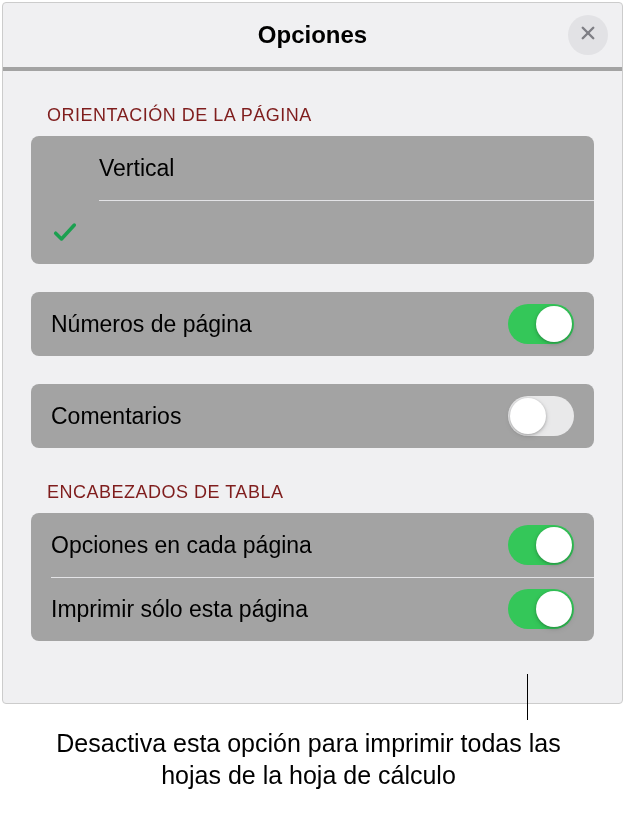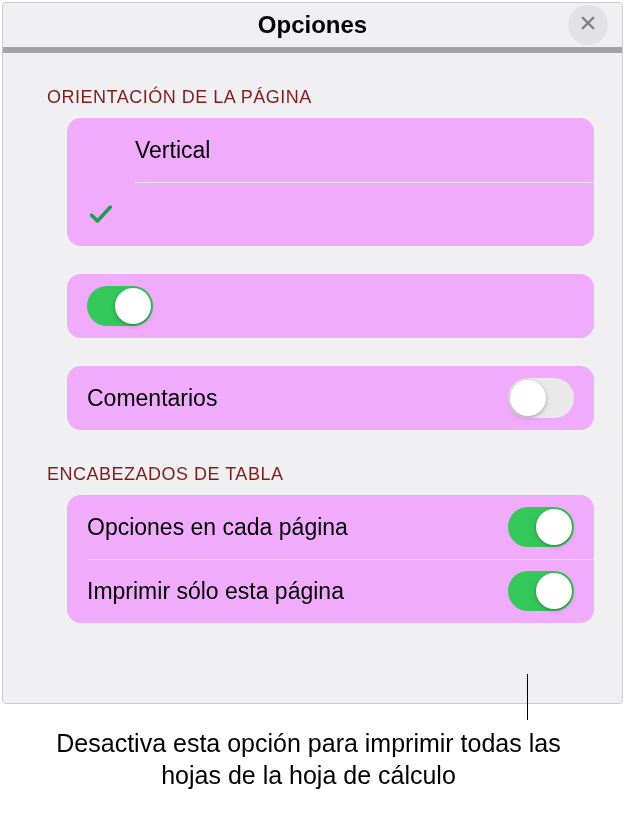--- a/index.html
+++ b/index.html
@@ -18,26 +18,26 @@
       width: 621px;
       height: 702px;
       margin: 2px;
       background: #f0f0f2;
       border: 1px solid #ccc;
       border-radius: 4px;
       position: relative;
       overflow: hidden;
     }
     .header {
-      height: 50px;
+      height: 68px;
       display: flex;
       align-items: center;
       justify-content: center;
       position: relative;
-      border-bottom: 6px solid #a3a3a3;
+      border-bottom: 4px solid #a3a3a3;
     }
     .header-title {
       font-size: 24px;
       font-weight: 600;
       color: #000;
     }
     .close-btn {
       position: absolute;
       right: 14px;
       top: 50%;
@@ -61,24 +61,23 @@
     .section-header {
       font-size: 18px;
       letter-spacing: 0.5px;
       color: #7f1d1d;
       text-transform: uppercase;
       padding: 34px 16px 10px 16px;
     }
     .section-header.tight {
     }
     .group {
-      background: #f0abfc;
-      border-radius: 14px;
+      background: #a3a3a3;
+      border-radius: 8px;
       overflow: hidden;
-      margin-left: 36px;
     }
     .row {
       display: flex;
       align-items: center;
       min-height: 64px;
       padding: 0 20px;
       position: relative;
     }
     .row + .row::before {
       content: "";
@@ -199,20 +198,21 @@
             <polyline points="4,13 9,18 20,6"></polyline>
           </svg>
         </div>
       </div>
     </div>
 
     <div class="spacer"></div>
 
     <div class="group">
       <div class="row">
+        <div class="row-label">Números de página</div>
         <div class="toggle on">
           <div class="knob"></div>
         </div>
       </div>
     </div>
 
     <div class="spacer"></div>
 
     <div class="group">
       <div class="row">

